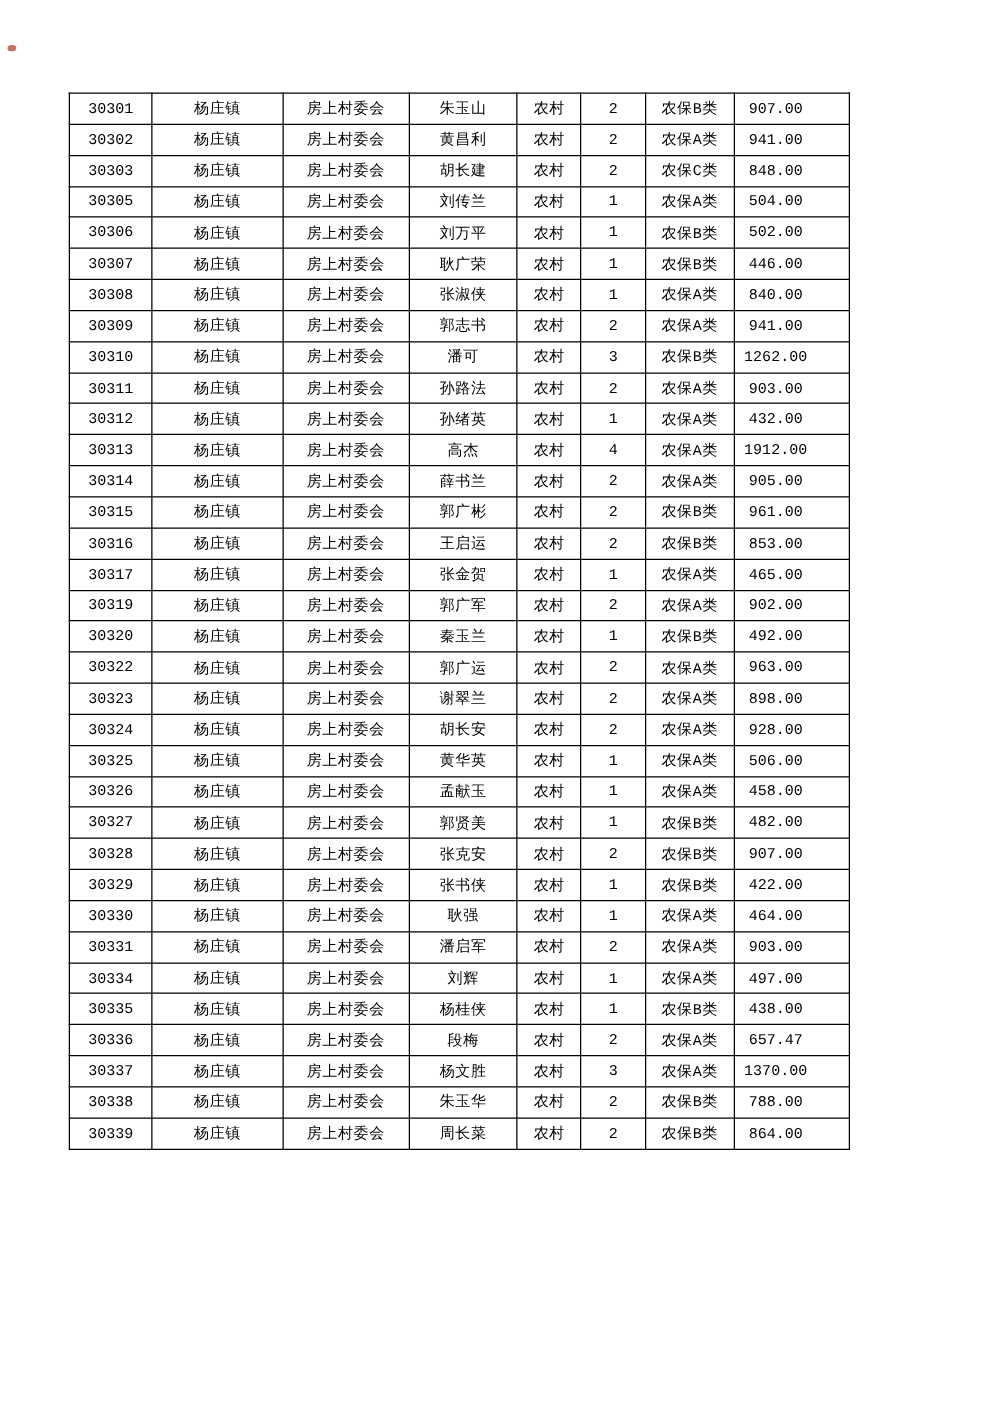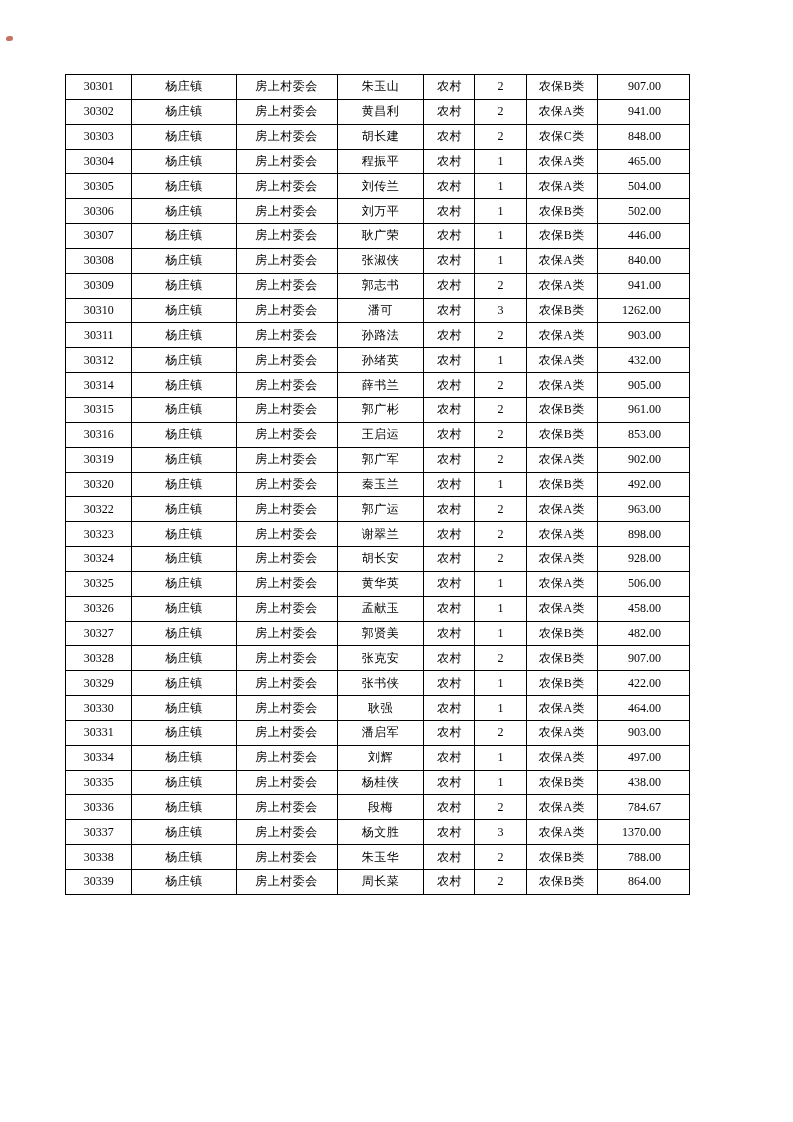--- a/index.html
+++ b/index.html
@@ -20,27 +20,28 @@
     left: 6px;
     top: 36px;
     width: 7px;
     height: 5px;
     background: #b0432f;
     border-radius: 50% 40% 50% 40%;
     opacity: 0.75;
   }
   table.data-table {
     position: absolute;
-    left: 65px;
+    left: 55px;
     top: 74px;
     width: 625px;
     border-collapse: collapse;
     table-layout: fixed;
     font-size: 12px;
     color: #000000;
+    font-family: Liberation Mono, monospace;
   }
   table.data-table td {
     border: 1px solid #000000;
     height: 24.85px;
     box-sizing: border-box;
     padding: 0 2px;
     text-align: center;
     white-space: nowrap;
     overflow: hidden;
     letter-spacing: 0.5px;
@@ -48,21 +49,21 @@
   
   table.data-table td:nth-child(1) { width: 65px;  letter-spacing: 0; }
   table.data-table td:nth-child(2) { width: 102px; }
   table.data-table td:nth-child(3) { width: 99px; }
   table.data-table td:nth-child(4) { width: 85px;  }
   table.data-table td:nth-child(5) { width: 50px;  }
   table.data-table td:nth-child(6) { width: 50px;  letter-spacing: 0; }
   table.data-table td:nth-child(7) { width: 70px;  }
   table.data-table td:nth-child(8) {
     width: 90px;
-    text-align: right;
+    text-align: center;
     padding-right: 28px;
     letter-spacing: 0;
   }
 </style>
 </head>
 <body>
 
 <div class="canvas">
   <div class="stray-mark"></div>
   <table class="data-table">
@@ -91,260 +92,270 @@
     <td>30303</td>
     <td>杨庄镇</td>
     <td>房上村委会</td>
     <td>胡长建</td>
     <td>农村</td>
     <td>2</td>
     <td>农保C类</td>
     <td>848.00</td>
   </tr>
         <tr>
-    <td>30304</td>
-    <td>杨庄镇</td>
-    <td>房上村委会</td>
-    <td>程振平</td>
+    <td>30305</td>
+    <td>杨庄镇</td>
+    <td>房上村委会</td>
+    <td>刘传兰</td>
+    <td>农村</td>
+    <td>1</td>
+    <td>农保A类</td>
+    <td>504.00</td>
+  </tr>
+        <tr>
+    <td>30306</td>
+    <td>杨庄镇</td>
+    <td>房上村委会</td>
+    <td>刘万平</td>
+    <td>农村</td>
+    <td>1</td>
+    <td>农保B类</td>
+    <td>502.00</td>
+  </tr>
+        <tr>
+    <td>30307</td>
+    <td>杨庄镇</td>
+    <td>房上村委会</td>
+    <td>耿广荣</td>
+    <td>农村</td>
+    <td>1</td>
+    <td>农保B类</td>
+    <td>446.00</td>
+  </tr>
+        <tr>
+    <td>30308</td>
+    <td>杨庄镇</td>
+    <td>房上村委会</td>
+    <td>张淑侠</td>
+    <td>农村</td>
+    <td>1</td>
+    <td>农保A类</td>
+    <td>840.00</td>
+  </tr>
+        <tr>
+    <td>30309</td>
+    <td>杨庄镇</td>
+    <td>房上村委会</td>
+    <td>郭志书</td>
+    <td>农村</td>
+    <td>2</td>
+    <td>农保A类</td>
+    <td>941.00</td>
+  </tr>
+        <tr>
+    <td>30310</td>
+    <td>杨庄镇</td>
+    <td>房上村委会</td>
+    <td>潘可</td>
+    <td>农村</td>
+    <td>3</td>
+    <td>农保B类</td>
+    <td>1262.00</td>
+  </tr>
+        <tr>
+    <td>30311</td>
+    <td>杨庄镇</td>
+    <td>房上村委会</td>
+    <td>孙路法</td>
+    <td>农村</td>
+    <td>2</td>
+    <td>农保A类</td>
+    <td>903.00</td>
+  </tr>
+        <tr>
+    <td>30312</td>
+    <td>杨庄镇</td>
+    <td>房上村委会</td>
+    <td>孙绪英</td>
+    <td>农村</td>
+    <td>1</td>
+    <td>农保A类</td>
+    <td>432.00</td>
+  </tr>
+        <tr>
+    <td>30313</td>
+    <td>杨庄镇</td>
+    <td>房上村委会</td>
+    <td>高杰</td>
+    <td>农村</td>
+    <td>4</td>
+    <td>农保A类</td>
+    <td>1912.00</td>
+  </tr>
+        <tr>
+    <td>30314</td>
+    <td>杨庄镇</td>
+    <td>房上村委会</td>
+    <td>薛书兰</td>
+    <td>农村</td>
+    <td>2</td>
+    <td>农保A类</td>
+    <td>905.00</td>
+  </tr>
+        <tr>
+    <td>30315</td>
+    <td>杨庄镇</td>
+    <td>房上村委会</td>
+    <td>郭广彬</td>
+    <td>农村</td>
+    <td>2</td>
+    <td>农保B类</td>
+    <td>961.00</td>
+  </tr>
+        <tr>
+    <td>30316</td>
+    <td>杨庄镇</td>
+    <td>房上村委会</td>
+    <td>王启运</td>
+    <td>农村</td>
+    <td>2</td>
+    <td>农保B类</td>
+    <td>853.00</td>
+  </tr>
+        <tr>
+    <td>30317</td>
+    <td>杨庄镇</td>
+    <td>房上村委会</td>
+    <td>张金贺</td>
     <td>农村</td>
     <td>1</td>
     <td>农保A类</td>
     <td>465.00</td>
   </tr>
         <tr>
-    <td>30305</td>
-    <td>杨庄镇</td>
-    <td>房上村委会</td>
-    <td>刘传兰</td>
-    <td>农村</td>
-    <td>1</td>
-    <td>农保A类</td>
-    <td>504.00</td>
-  </tr>
-        <tr>
-    <td>30306</td>
-    <td>杨庄镇</td>
-    <td>房上村委会</td>
-    <td>刘万平</td>
-    <td>农村</td>
-    <td>1</td>
-    <td>农保B类</td>
-    <td>502.00</td>
-  </tr>
-        <tr>
-    <td>30307</td>
-    <td>杨庄镇</td>
-    <td>房上村委会</td>
-    <td>耿广荣</td>
-    <td>农村</td>
-    <td>1</td>
-    <td>农保B类</td>
-    <td>446.00</td>
-  </tr>
-        <tr>
-    <td>30308</td>
-    <td>杨庄镇</td>
-    <td>房上村委会</td>
-    <td>张淑侠</td>
-    <td>农村</td>
-    <td>1</td>
-    <td>农保A类</td>
-    <td>840.00</td>
-  </tr>
-        <tr>
-    <td>30309</td>
-    <td>杨庄镇</td>
-    <td>房上村委会</td>
-    <td>郭志书</td>
-    <td>农村</td>
-    <td>2</td>
-    <td>农保A类</td>
-    <td>941.00</td>
-  </tr>
-        <tr>
-    <td>30310</td>
-    <td>杨庄镇</td>
-    <td>房上村委会</td>
-    <td>潘可</td>
-    <td>农村</td>
-    <td>3</td>
-    <td>农保B类</td>
-    <td>1262.00</td>
-  </tr>
-        <tr>
-    <td>30311</td>
-    <td>杨庄镇</td>
-    <td>房上村委会</td>
-    <td>孙路法</td>
+    <td>30319</td>
+    <td>杨庄镇</td>
+    <td>房上村委会</td>
+    <td>郭广军</td>
+    <td>农村</td>
+    <td>2</td>
+    <td>农保A类</td>
+    <td>902.00</td>
+  </tr>
+        <tr>
+    <td>30320</td>
+    <td>杨庄镇</td>
+    <td>房上村委会</td>
+    <td>秦玉兰</td>
+    <td>农村</td>
+    <td>1</td>
+    <td>农保B类</td>
+    <td>492.00</td>
+  </tr>
+        <tr>
+    <td>30322</td>
+    <td>杨庄镇</td>
+    <td>房上村委会</td>
+    <td>郭广运</td>
+    <td>农村</td>
+    <td>2</td>
+    <td>农保A类</td>
+    <td>963.00</td>
+  </tr>
+        <tr>
+    <td>30323</td>
+    <td>杨庄镇</td>
+    <td>房上村委会</td>
+    <td>谢翠兰</td>
+    <td>农村</td>
+    <td>2</td>
+    <td>农保A类</td>
+    <td>898.00</td>
+  </tr>
+        <tr>
+    <td>30324</td>
+    <td>杨庄镇</td>
+    <td>房上村委会</td>
+    <td>胡长安</td>
+    <td>农村</td>
+    <td>2</td>
+    <td>农保A类</td>
+    <td>928.00</td>
+  </tr>
+        <tr>
+    <td>30325</td>
+    <td>杨庄镇</td>
+    <td>房上村委会</td>
+    <td>黄华英</td>
+    <td>农村</td>
+    <td>1</td>
+    <td>农保A类</td>
+    <td>506.00</td>
+  </tr>
+        <tr>
+    <td>30326</td>
+    <td>杨庄镇</td>
+    <td>房上村委会</td>
+    <td>孟献玉</td>
+    <td>农村</td>
+    <td>1</td>
+    <td>农保A类</td>
+    <td>458.00</td>
+  </tr>
+        <tr>
+    <td>30327</td>
+    <td>杨庄镇</td>
+    <td>房上村委会</td>
+    <td>郭贤美</td>
+    <td>农村</td>
+    <td>1</td>
+    <td>农保B类</td>
+    <td>482.00</td>
+  </tr>
+        <tr>
+    <td>30328</td>
+    <td>杨庄镇</td>
+    <td>房上村委会</td>
+    <td>张克安</td>
+    <td>农村</td>
+    <td>2</td>
+    <td>农保B类</td>
+    <td>907.00</td>
+  </tr>
+        <tr>
+    <td>30329</td>
+    <td>杨庄镇</td>
+    <td>房上村委会</td>
+    <td>张书侠</td>
+    <td>农村</td>
+    <td>1</td>
+    <td>农保B类</td>
+    <td>422.00</td>
+  </tr>
+        <tr>
+    <td>30330</td>
+    <td>杨庄镇</td>
+    <td>房上村委会</td>
+    <td>耿强</td>
+    <td>农村</td>
+    <td>1</td>
+    <td>农保A类</td>
+    <td>464.00</td>
+  </tr>
+        <tr>
+    <td>30331</td>
+    <td>杨庄镇</td>
+    <td>房上村委会</td>
+    <td>潘启军</td>
     <td>农村</td>
     <td>2</td>
     <td>农保A类</td>
     <td>903.00</td>
   </tr>
         <tr>
-    <td>30312</td>
-    <td>杨庄镇</td>
-    <td>房上村委会</td>
-    <td>孙绪英</td>
-    <td>农村</td>
-    <td>1</td>
-    <td>农保A类</td>
-    <td>432.00</td>
-  </tr>
-        <tr>
-    <td>30314</td>
-    <td>杨庄镇</td>
-    <td>房上村委会</td>
-    <td>薛书兰</td>
-    <td>农村</td>
-    <td>2</td>
-    <td>农保A类</td>
-    <td>905.00</td>
-  </tr>
-        <tr>
-    <td>30315</td>
-    <td>杨庄镇</td>
-    <td>房上村委会</td>
-    <td>郭广彬</td>
-    <td>农村</td>
-    <td>2</td>
-    <td>农保B类</td>
-    <td>961.00</td>
-  </tr>
-        <tr>
-    <td>30316</td>
-    <td>杨庄镇</td>
-    <td>房上村委会</td>
-    <td>王启运</td>
-    <td>农村</td>
-    <td>2</td>
-    <td>农保B类</td>
-    <td>853.00</td>
-  </tr>
-        <tr>
-    <td>30319</td>
-    <td>杨庄镇</td>
-    <td>房上村委会</td>
-    <td>郭广军</td>
-    <td>农村</td>
-    <td>2</td>
-    <td>农保A类</td>
-    <td>902.00</td>
-  </tr>
-        <tr>
-    <td>30320</td>
-    <td>杨庄镇</td>
-    <td>房上村委会</td>
-    <td>秦玉兰</td>
-    <td>农村</td>
-    <td>1</td>
-    <td>农保B类</td>
-    <td>492.00</td>
-  </tr>
-        <tr>
-    <td>30322</td>
-    <td>杨庄镇</td>
-    <td>房上村委会</td>
-    <td>郭广运</td>
-    <td>农村</td>
-    <td>2</td>
-    <td>农保A类</td>
-    <td>963.00</td>
-  </tr>
-        <tr>
-    <td>30323</td>
-    <td>杨庄镇</td>
-    <td>房上村委会</td>
-    <td>谢翠兰</td>
-    <td>农村</td>
-    <td>2</td>
-    <td>农保A类</td>
-    <td>898.00</td>
-  </tr>
-        <tr>
-    <td>30324</td>
-    <td>杨庄镇</td>
-    <td>房上村委会</td>
-    <td>胡长安</td>
-    <td>农村</td>
-    <td>2</td>
-    <td>农保A类</td>
-    <td>928.00</td>
-  </tr>
-        <tr>
-    <td>30325</td>
-    <td>杨庄镇</td>
-    <td>房上村委会</td>
-    <td>黄华英</td>
-    <td>农村</td>
-    <td>1</td>
-    <td>农保A类</td>
-    <td>506.00</td>
-  </tr>
-        <tr>
-    <td>30326</td>
-    <td>杨庄镇</td>
-    <td>房上村委会</td>
-    <td>孟献玉</td>
-    <td>农村</td>
-    <td>1</td>
-    <td>农保A类</td>
-    <td>458.00</td>
-  </tr>
-        <tr>
-    <td>30327</td>
-    <td>杨庄镇</td>
-    <td>房上村委会</td>
-    <td>郭贤美</td>
-    <td>农村</td>
-    <td>1</td>
-    <td>农保B类</td>
-    <td>482.00</td>
-  </tr>
-        <tr>
-    <td>30328</td>
-    <td>杨庄镇</td>
-    <td>房上村委会</td>
-    <td>张克安</td>
-    <td>农村</td>
-    <td>2</td>
-    <td>农保B类</td>
-    <td>907.00</td>
-  </tr>
-        <tr>
-    <td>30329</td>
-    <td>杨庄镇</td>
-    <td>房上村委会</td>
-    <td>张书侠</td>
-    <td>农村</td>
-    <td>1</td>
-    <td>农保B类</td>
-    <td>422.00</td>
-  </tr>
-        <tr>
-    <td>30330</td>
-    <td>杨庄镇</td>
-    <td>房上村委会</td>
-    <td>耿强</td>
-    <td>农村</td>
-    <td>1</td>
-    <td>农保A类</td>
-    <td>464.00</td>
-  </tr>
-        <tr>
-    <td>30331</td>
-    <td>杨庄镇</td>
-    <td>房上村委会</td>
-    <td>潘启军</td>
-    <td>农村</td>
-    <td>2</td>
-    <td>农保A类</td>
-    <td>903.00</td>
-  </tr>
-        <tr>
     <td>30334</td>
     <td>杨庄镇</td>
     <td>房上村委会</td>
     <td>刘辉</td>
     <td>农村</td>
     <td>1</td>
     <td>农保A类</td>
     <td>497.00</td>
   </tr>
         <tr>
@@ -358,21 +369,21 @@
     <td>438.00</td>
   </tr>
         <tr>
     <td>30336</td>
     <td>杨庄镇</td>
     <td>房上村委会</td>
     <td>段梅</td>
     <td>农村</td>
     <td>2</td>
     <td>农保A类</td>
-    <td>784.67</td>
+    <td>657.47</td>
   </tr>
         <tr>
     <td>30337</td>
     <td>杨庄镇</td>
     <td>房上村委会</td>
     <td>杨文胜</td>
     <td>农村</td>
     <td>3</td>
     <td>农保A类</td>
     <td>1370.00</td>

